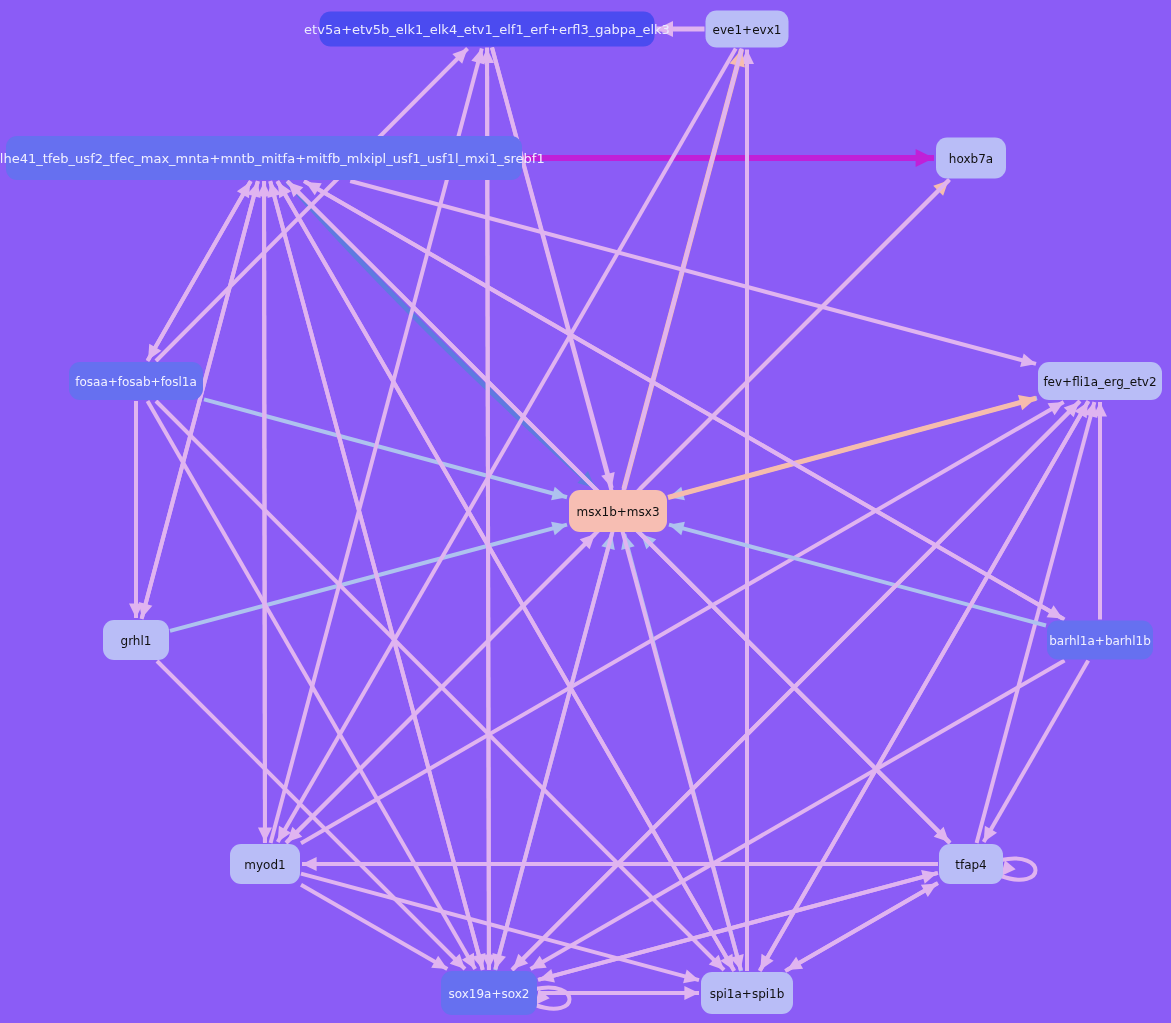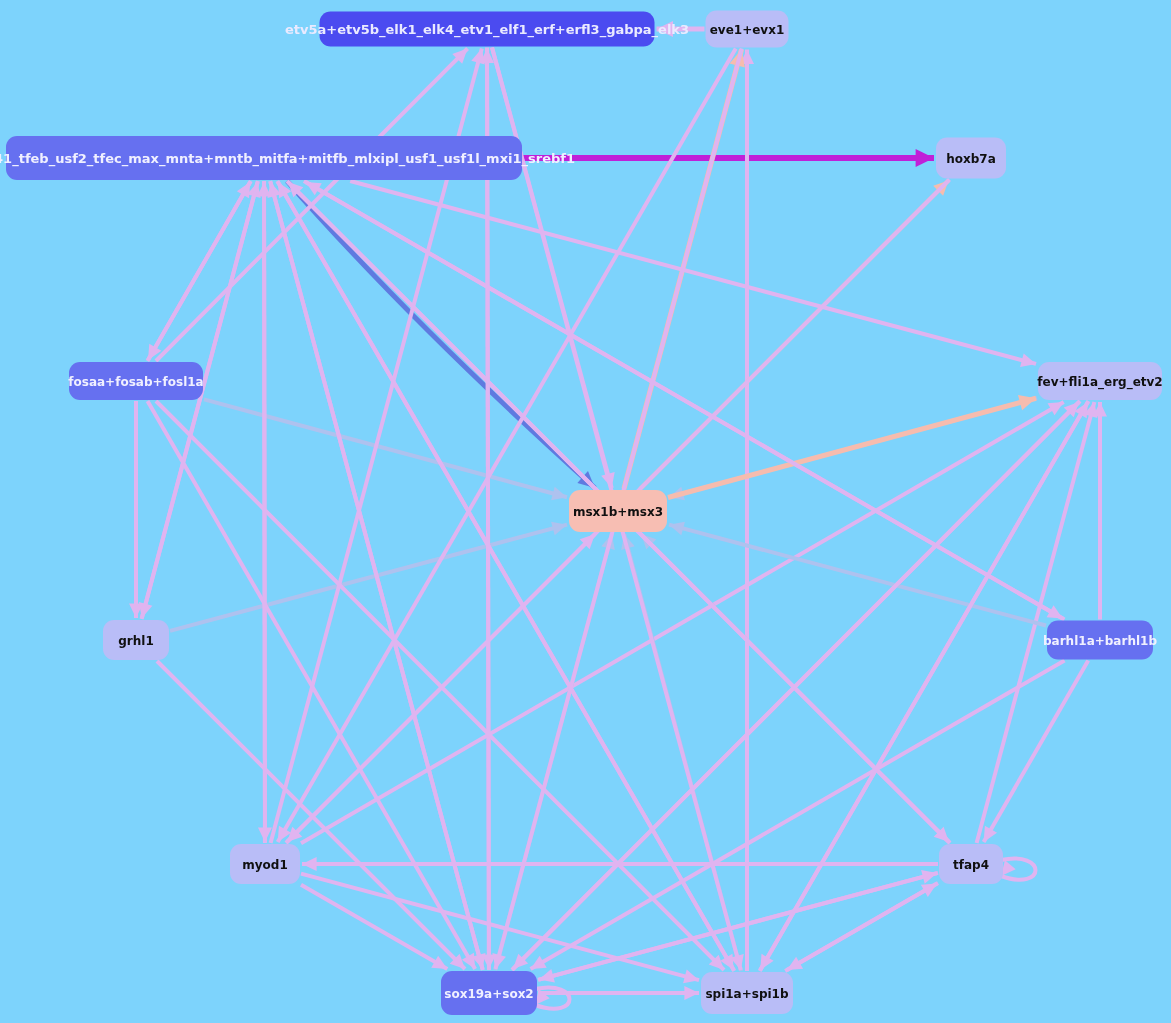--- a/index.html
+++ b/index.html
@@ -1,17 +1,17 @@
 <!DOCTYPE html>
 <html><head>
 <meta charset="utf-8">
 <style>
   html,body{margin:0;padding:0;background:#ffffff;}
   body{font-family:"DejaVu Sans","Liberation Sans",sans-serif;}
-  #graph-wrap{position:relative;width:1171px;height:1023px;overflow:hidden;background:#7dd3fc;font-weight:bold;}
+  #graph-wrap{position:relative;width:1171px;height:1023px;overflow:hidden;background:#8b5cf6;}
   svg#net{position:absolute;left:0;top:0;width:1171px;height:1023px;display:block;}
   .node-rect{stroke-width:0;}
   .node-label{font-family:"DejaVu Sans","Liberation Sans",sans-serif;dominant-baseline:middle;text-anchor:middle;}
   .edge-path{fill:none;stroke-linecap:butt;}
 </style>
 </head>
 <body>
 
 <div id="graph-wrap">
   <svg id="net" viewBox="0 0 1171 1023" xmlns="http://www.w3.org/2000/svg">

